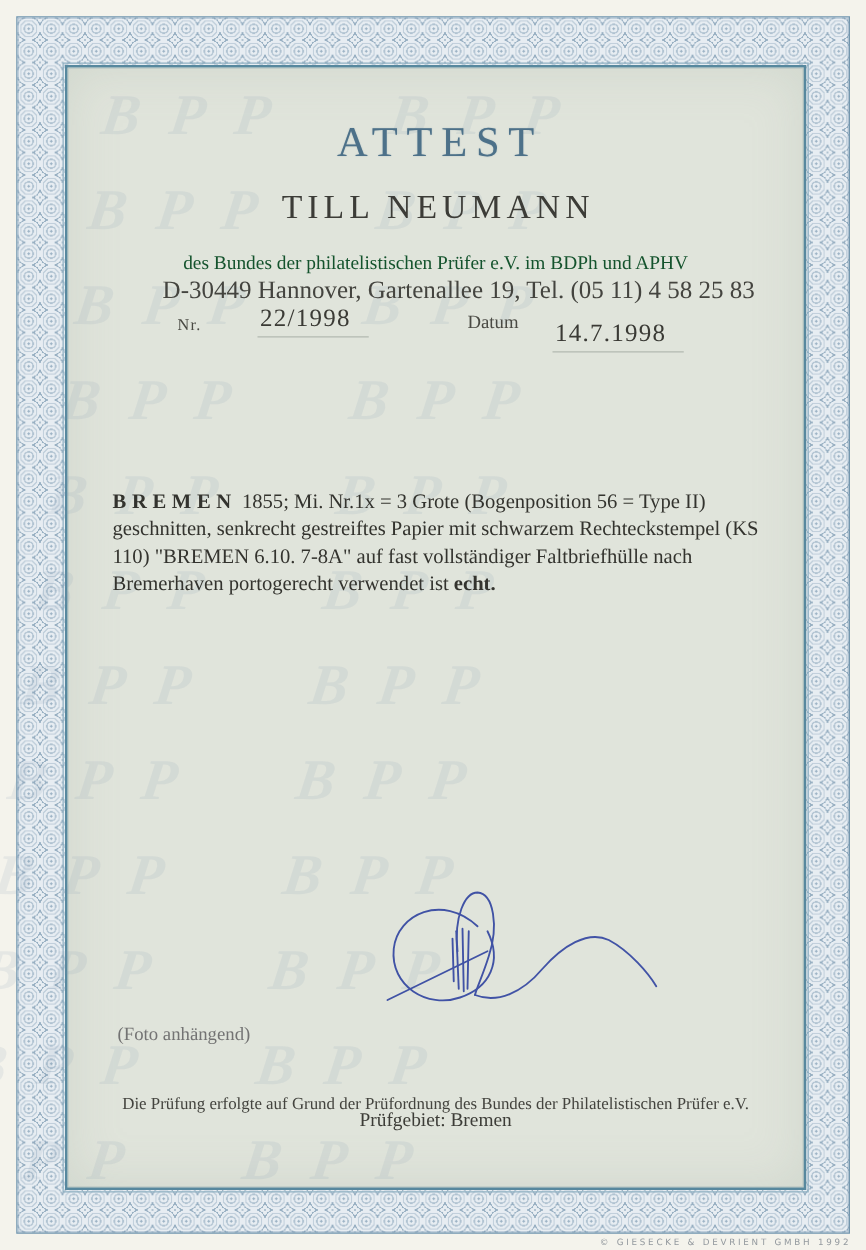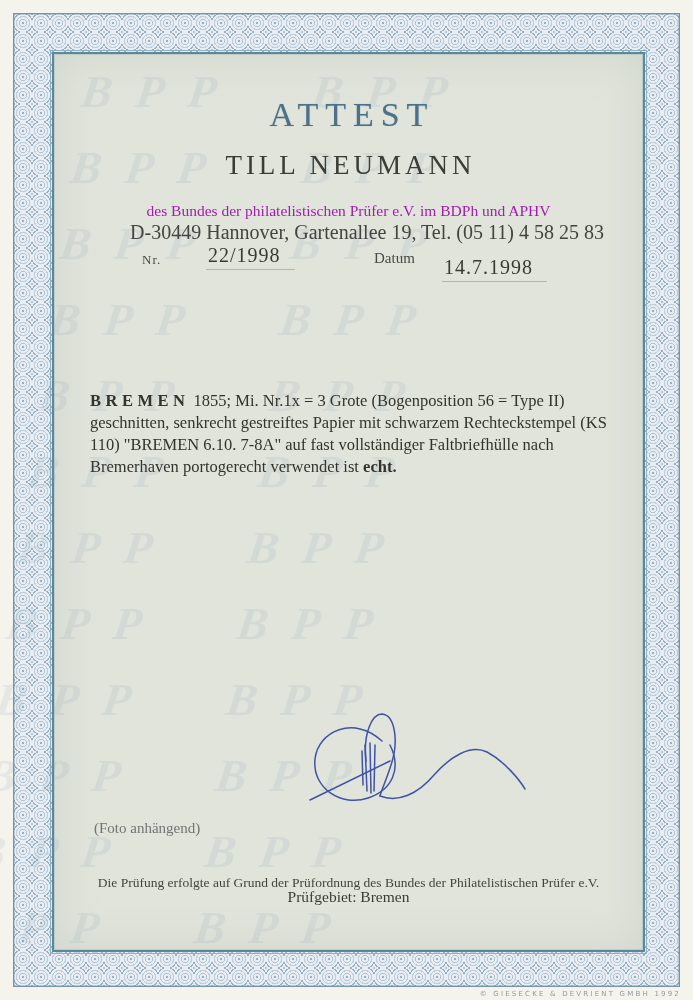--- a/index.html
+++ b/index.html
@@ -56,21 +56,21 @@
     font-size:34px;letter-spacing:7px;padding-left:7px;
     color:#4d7189;
     text-shadow:0 0 1px rgba(77,113,137,.4);
   }
   .examiner{
     top:96px;
     font-size:27px;letter-spacing:4px;padding-left:4px;
     color:#3c3c37;
   }
   .role{top:131px;font-size:15px;color:#44443f;}
-  .association{top:148px;font-size:15.5px;color:#a21caf;}
+  .association{top:148px;font-size:15.5px;color:#14532d;}
   .address{top:167px;font-size:20px;color:#44443f;margin-left:37px;}
   .nr-row{top:190px;left:88px;right:76px;height:28px;font-size:14px;color:#4a4a44;}
   .nr-label{position:absolute;left:0;top:8px;font-size:13px;letter-spacing:1px;}
   .nr-value{position:absolute;left:64px;top:0;font-size:20px;letter-spacing:1px;color:#3a3a35;
     border-bottom:1px solid rgba(110,120,115,.4);padding:0 14px 2px 2px;}
   .date-label{position:absolute;left:232px;top:6px;font-size:15px;}
   .date-value{position:absolute;left:300px;top:0;font-size:20px;letter-spacing:1px;color:#3a3a35;
     border-bottom:1px solid rgba(110,120,115,.4);padding:0 14px 2px 2px;margin-top:12px;}
   
   .body-block{top:336px;left:36px;width:527px;font-size:16.5px;line-height:22px;color:#33332e;}

